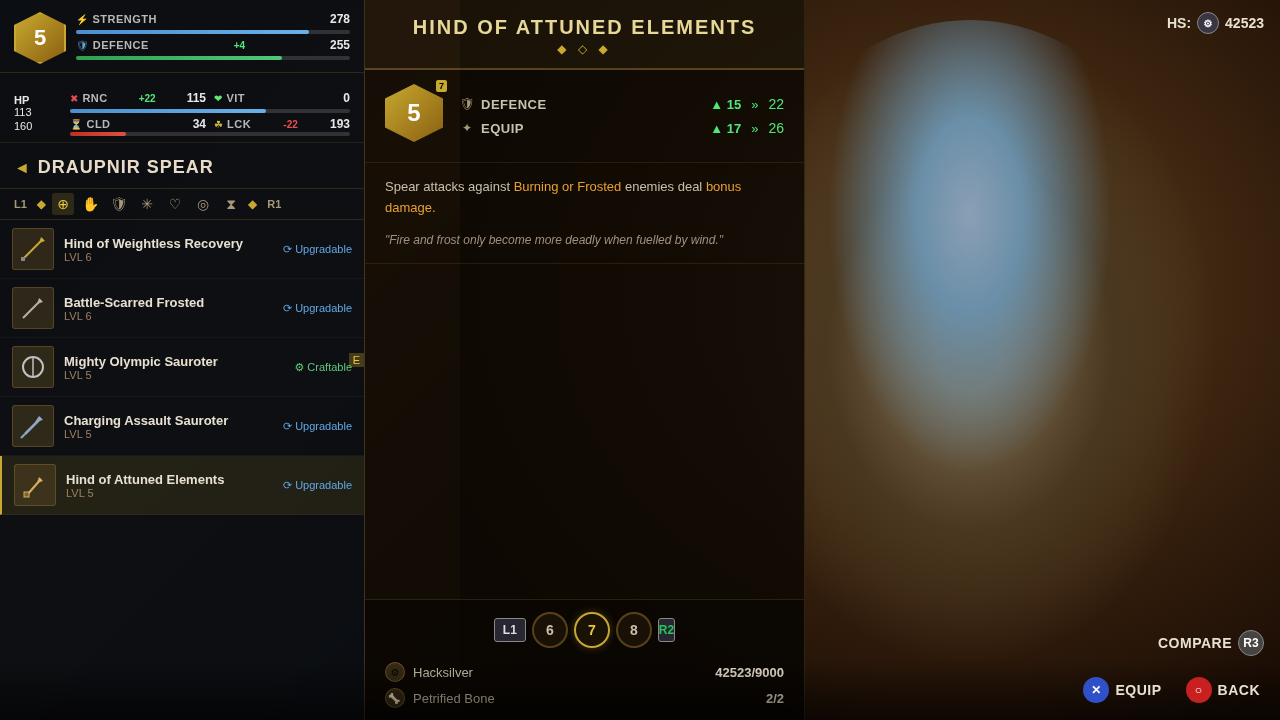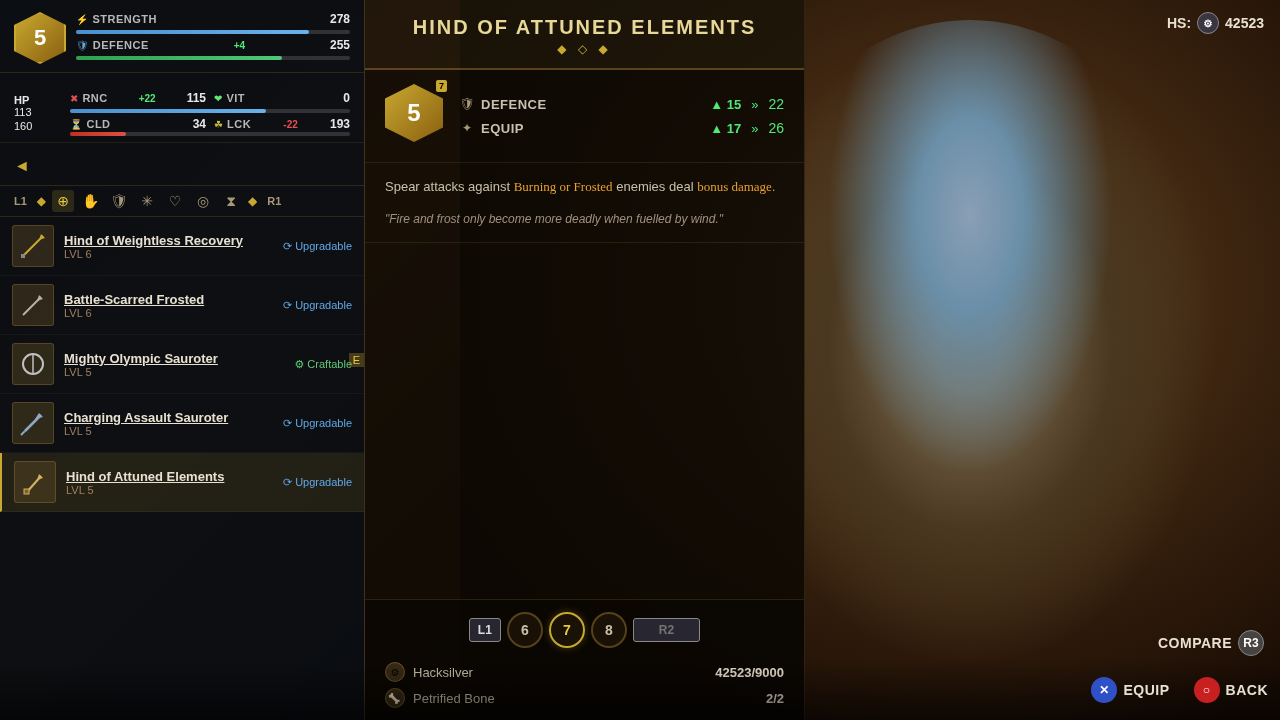--- a/index.html
+++ b/index.html
@@ -243,21 +243,20 @@
     }
 
     .item-info {
       flex: 1;
     }
 
     .item-name {
       color: #e8e0d0;
       font-size: 13px;
       font-weight: bold;
-      text-decoration: underline;
     }
 
     .item-lvl {
       color: #a08060;
       font-size: 11px;
     }
 
     .item-status {
       color: #a08060;
       font-size: 11px;
@@ -408,21 +407,20 @@
 
     .ability-desc {
       color: #c8c0a8;
       font-size: 13px;
       line-height: 1.6;
       margin-bottom: 12px;
     }
 
     .ability-desc .highlight-orange {
       color: #e8a030;
-      font-family: Liberation Serif, serif;
     }
 
     .ability-quote {
       color: #a09080;
       font-size: 12px;
       font-style: italic;
       line-height: 1.5;
     }
 
     .upgrade-title {
@@ -513,21 +511,21 @@
     
     .bottom-hud {
       position: absolute;
       bottom: 0;
       left: 0;
       right: 0;
       height: 60px;
       display: flex;
       align-items: center;
       justify-content: flex-end;
-      padding: 0 12px;
+      padding: 0 20px;
       background: linear-gradient(transparent, rgba(0,0,0,0.6));
     }
 
     .hud-buttons {
       display: flex;
       gap: 24px;
       align-items: center;
     }
 
     .hud-btn {
@@ -720,20 +718,21 @@
           </div>
         </div>
         <div class="stat-bar">
           <div class="stat-bar-fill red" style="width:20%;"></div>
         </div>
       </div>
     </div>
 
     <div class="weapon-name-section">
       <span class="arrow-left">◄</span>
+      <span class="weapon-name">DRAUPNIR SPEAR</span>
     </div>
 
     <div class="nav-tabs">
       <div class="nav-btn">L1</div>
       <span style="color:#c8a830;font-size:12px;">◆</span>
       <div class="nav-icon active">⊕</div>
       <div class="nav-icon">✋</div>
       <div class="nav-icon">🛡</div>
       <div class="nav-icon">✳</div>
       <div class="nav-icon">♡</div>
@@ -876,21 +875,21 @@
 
     <div class="spacer"></div>
 
     <div class="upgrade-section-bottom">
 
       <div class="upgrade-levels">
         <div class="upgrade-btn" style="padding:4px 8px; background:rgba(60,60,80,0.6); border:1px solid #888; color:#ddd; font-size:12px;">L1</div>
         <div class="upgrade-level-circle">6</div>
         <div class="upgrade-level-circle next">7</div>
         <div class="upgrade-level-circle">8</div>
-        <div class="upgrade-btn" style="padding:4px 25px; background:rgba(60,60,80,0.6); border:1px solid #888; color:#737373; font-size:12px;">R2</div>
+        <div class="upgrade-btn" style="padding:4px 0; background:rgba(60,60,80,0.6); border:1px solid #888; color:#22c55e; font-size:12px;">R2</div>
       </div>
 
       <div class="upgrade-costs">
         <div class="cost-row">
           <div class="cost-icon">⚙</div>
           <span class="cost-name">Hacksilver</span>
           <span class="cost-value">42523/9000</span>
         </div>
         <div class="cost-row">
           <div class="cost-icon">🦴</div>

